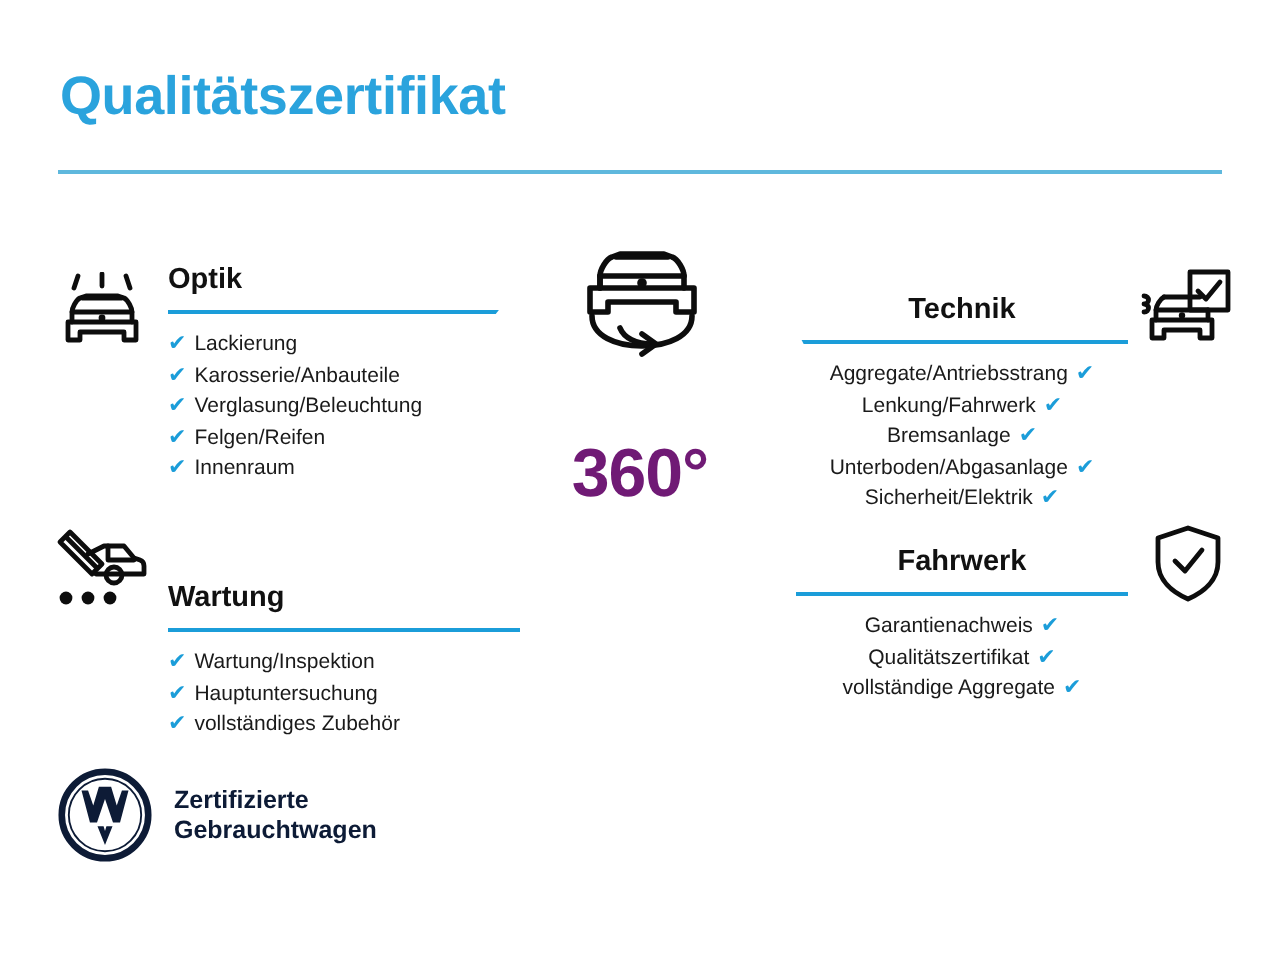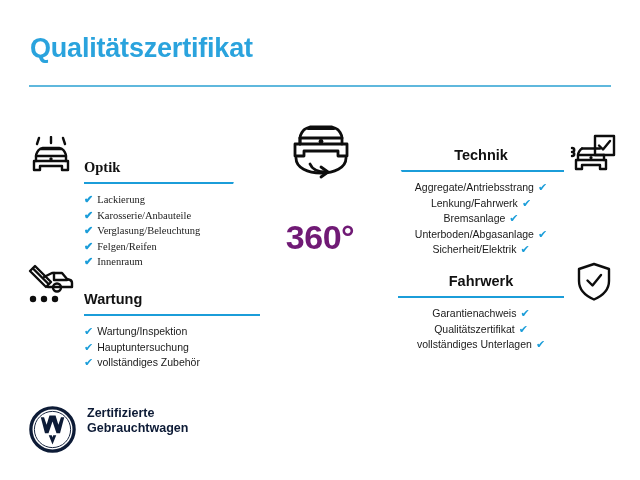--- a/index.html
+++ b/index.html
@@ -90,21 +90,21 @@
   .col-left .sec-title { text-align: left; }
   .col-left .sec-list li { text-align: left; }
   .col-left .chk { margin-right: 4px; }
 
   
   .col-right .sec-title { text-align: center; }
   .col-right .sec-list li { text-align: center; }
   .col-right .chk { margin-left: 4px; }
 
   
-  #sec-optik   { left: 84px;  top: 158px; width: 176px; font-family: Liberation Serif, serif; }
+  #sec-optik   { left: 84px;  top: 131px; width: 176px; }
   #sec-wartung { left: 84px;  top: 290px; width: 176px; }
   #sec-technik { left: 398px; top: 146px; width: 166px; }
   #sec-garantie{ left: 398px; top: 272px; width: 166px; }
 
   .sec-icon {
     position: absolute;
   }
   #icon-optik    { left: 26px;  top: 136px; }
   #icon-wartung  { left: 24px;  top: 263px; }
   #icon-technik  { left: 569px; top: 134px; }
@@ -134,22 +134,23 @@
     left: 48px;
     top: -12px;
     width: 90px;
     height: 72px;
   }
 
   
   .footer {
     position: absolute;
     left: 29px;
-    top: 406px;
+    top: 384px;
     display: flex;
+    align-items: center;
   }
   .vw-mark {
     width: 47px;
     height: 47px;
     flex: 0 0 auto;
   }
   .vw-text {
     margin-left: 11px;
     font-size: 12.5px;
     line-height: 15px;
@@ -263,21 +264,21 @@
   </div>
 
   <div class="section col-right" id="sec-garantie">
     <div class="sec-head">
       <div class="sec-title">Fahrwerk</div>
       <div class="sec-rule"></div>
     </div>
     <ul class="sec-list">
       <li><span>Garantienachweis</span><span class="chk">✔</span></li>
       <li><span>Qualitätszertifikat</span><span class="chk">✔</span></li>
-      <li><span>vollständiges Unterlagen</span><span class="chk">✔</span></li>
+      <li><span>vollständige Aggregate</span><span class="chk">✔</span></li>
     </ul>
   </div>
 
   <div class="badge">
     <svg width="184" height="184" viewBox="0 0 184 184">
       <defs>
         <path id="curvePath" d="M 22 92 A 70 70 0 0 0 162 92" fill="none"></path>
       </defs>
 
       <circle cx="92" cy="92" r="92" fill="#ffffff"></circle>

